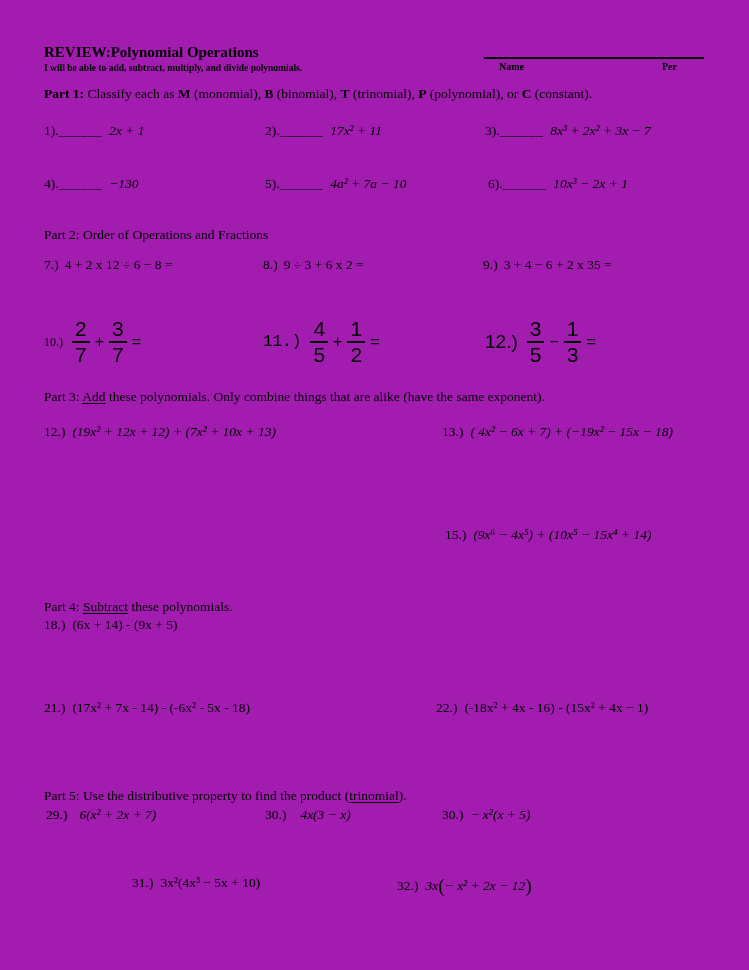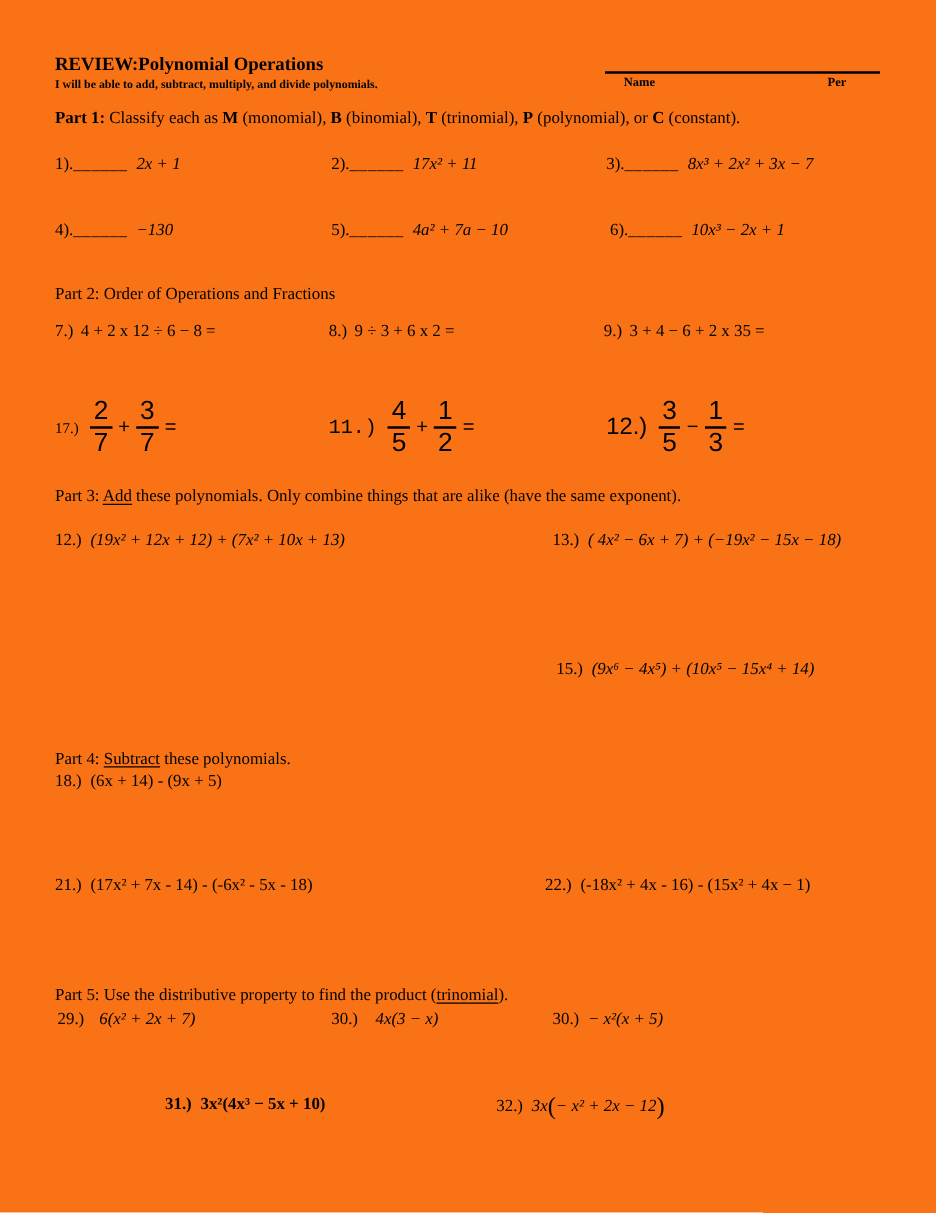--- a/index.html
+++ b/index.html
@@ -1,17 +1,17 @@
 <!DOCTYPE html>
 <html><head>
 <meta charset="utf-8">
 <style>
   html,body{margin:0;padding:0;background:#fff;}
   .page{
-    position:relative;width:749px;height:970px;background:#f97316;color:#000;
+    position:relative;width:749px;height:970px;background:#a21caf;color:#000;
     font-family:"Liberation Serif","DejaVu Serif",serif;overflow:hidden;
   }
   .abs{position:absolute;white-space:nowrap;}
   .b{font-weight:bold;}
   .u{text-decoration:underline;text-underline-offset:2px;}
   .it{font-style:italic;}
   .h{font-size:13.5px;font-weight:normal;}
   .prob{font-size:13.5px;}
   .blank{letter-spacing:0.5px;}
   .expr{margin-left:7px;}
@@ -69,21 +69,21 @@
     <span>7.)</span><span class="expr-tight expr">4 + 2 x 12 ÷ 6 − 8 =</span>
   </div>
   <div class="abs prob" style="left:263px;top:257px;">
     <span>8.)</span><span class="expr-tight expr">9 ÷ 3 + 6 x 2 =</span>
   </div>
   <div class="abs prob" style="left:483px;top:257px;">
     <span>9.)</span><span class="expr-tight expr">3 + 4 − 6 + 2 x 35 =</span>
   </div>
 
   <div class="abs fracrow" style="left:44px;top:316px;">
-    <span class="flab-serif">17.)</span>
+    <span class="flab-serif">10.)</span>
     <span class="frac">
         <span class="num">2</span>
         <span class="den">7</span>
       </span>
     <span class="fop">+</span>
     <span class="frac">
         <span class="num">3</span>
         <span class="den">7</span>
       </span>
     <span class="feq">=</span>
@@ -150,20 +150,20 @@
   <div class="abs prob" style="left:46px;top:807px;">
     <span>29.)</span><span class="expr it" style="margin-left:12px;">6(x² + 2x + 7)</span>
   </div>
   <div class="abs prob" style="left:265px;top:807px;">
     <span>30.)</span><span class="expr it" style="margin-left:14px;">4x(3 − x)</span>
   </div>
   <div class="abs prob" style="left:442px;top:807px;">
     <span>30.)</span><span class="expr it">− x²(x + 5)</span>
   </div>
 
-  <div class="abs prob" style="left:132px;top:875px;font-weight:bold;">
+  <div class="abs prob" style="left:132px;top:875px;">
     <span>31.)</span><span class="expr">3x²(4x³ − 5x + 10)</span>
   </div>
   <div class="abs prob" style="left:397px;top:875px;">
     <span>32.)</span><span class="expr it"><span>3x</span><span class="bigparen">(</span><span>− x² + 2x − 12</span><span class="bigparen">)</span></span>
   </div>
 
 </div>
 
 </body></html>

